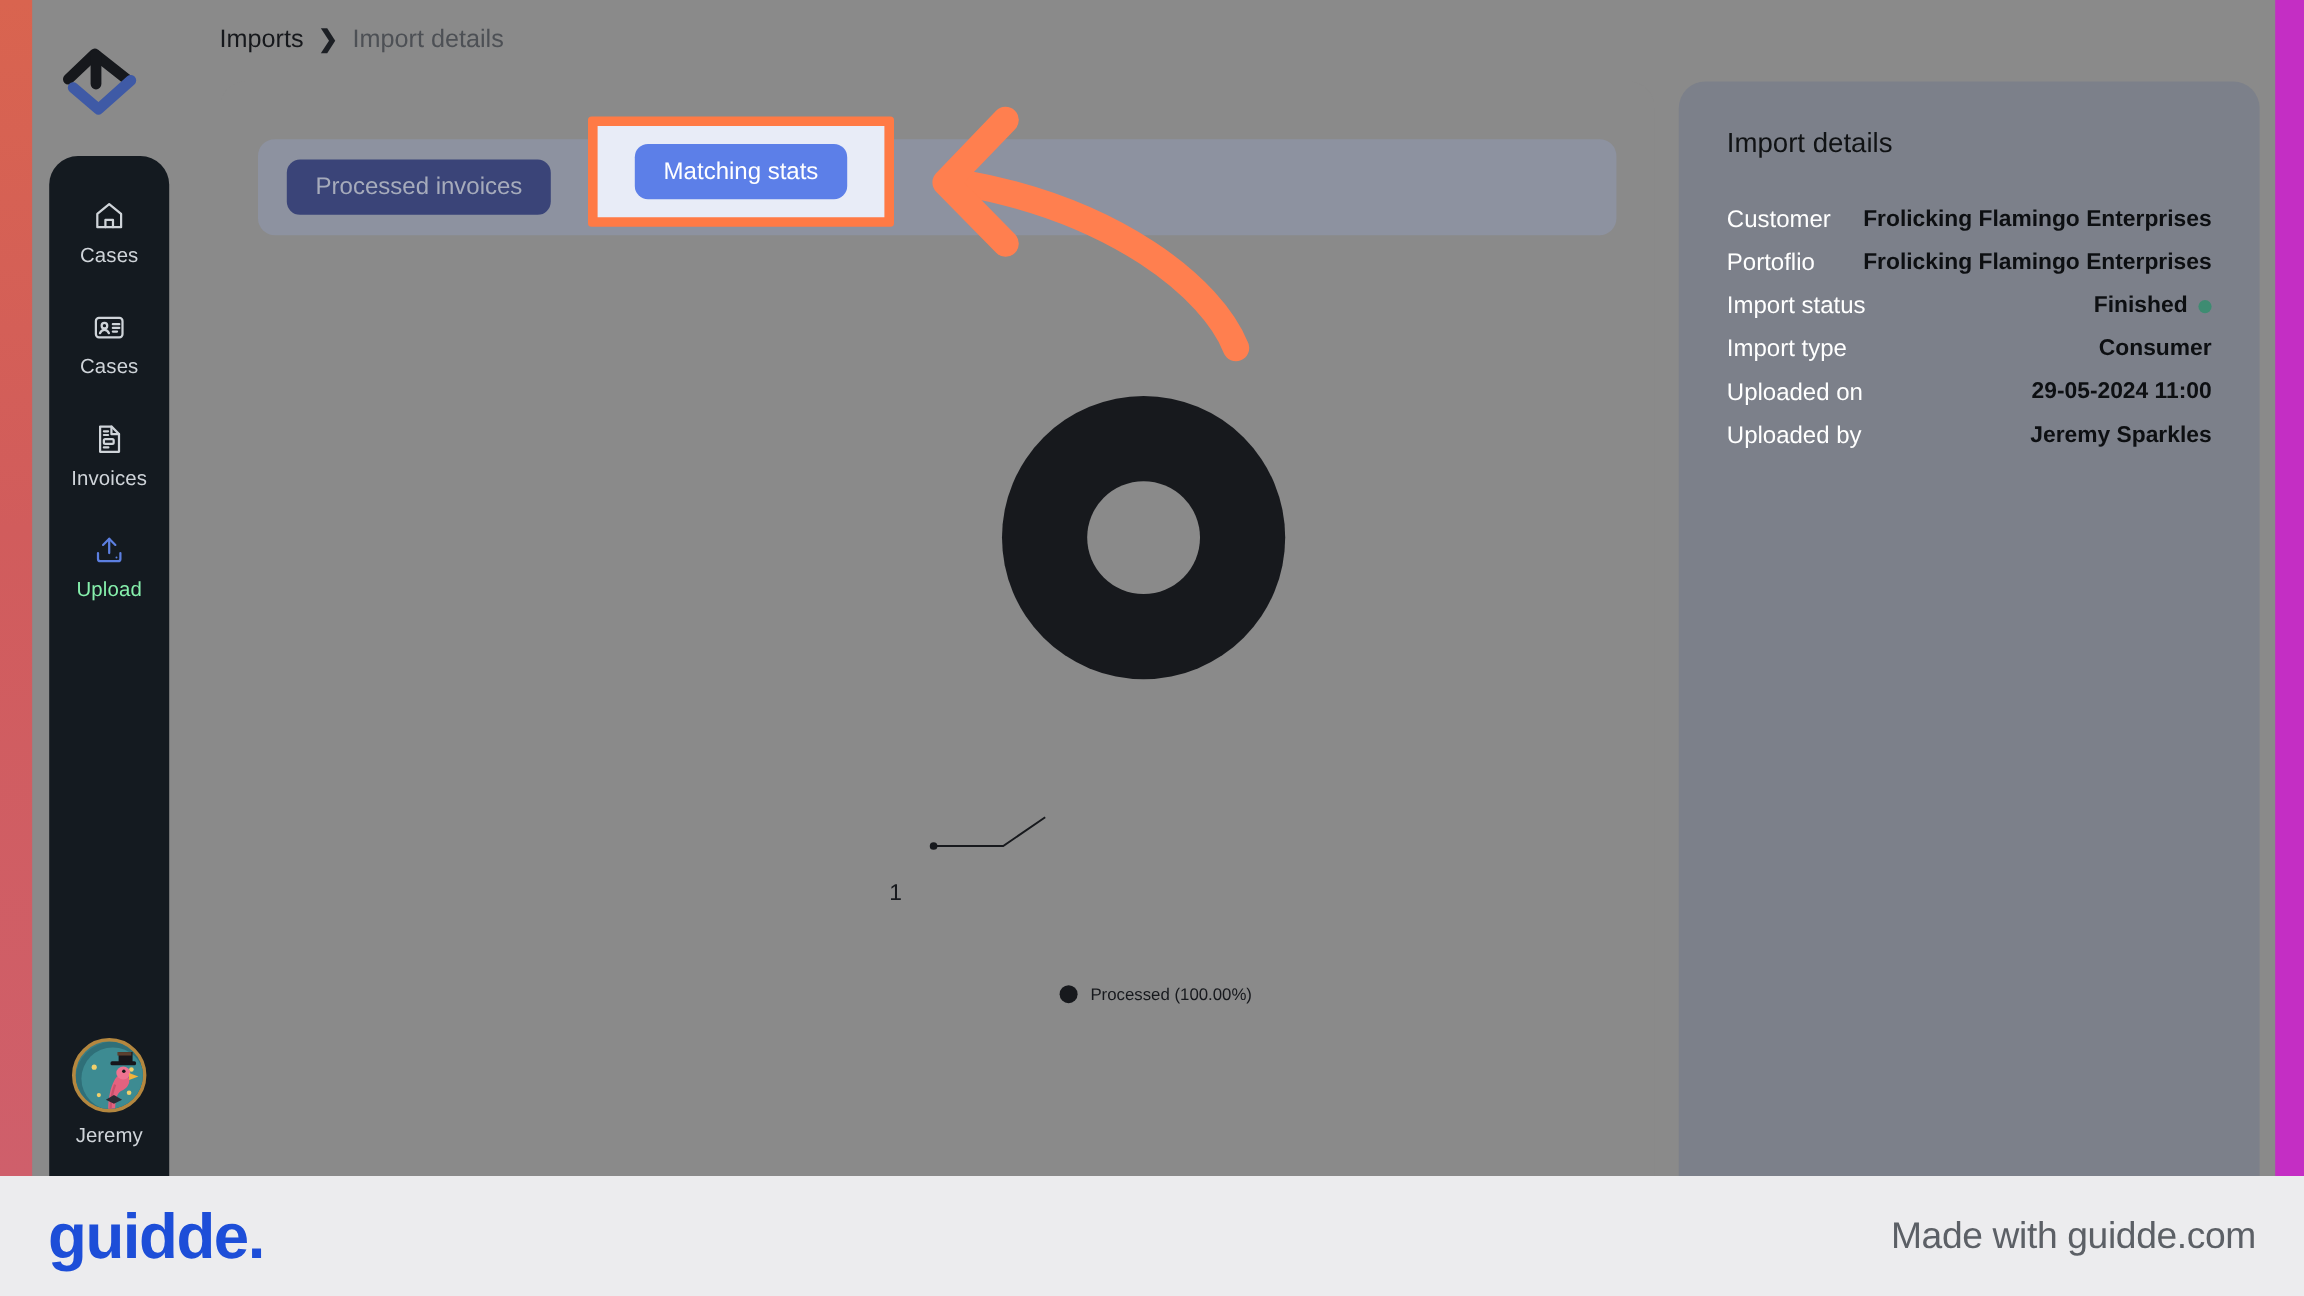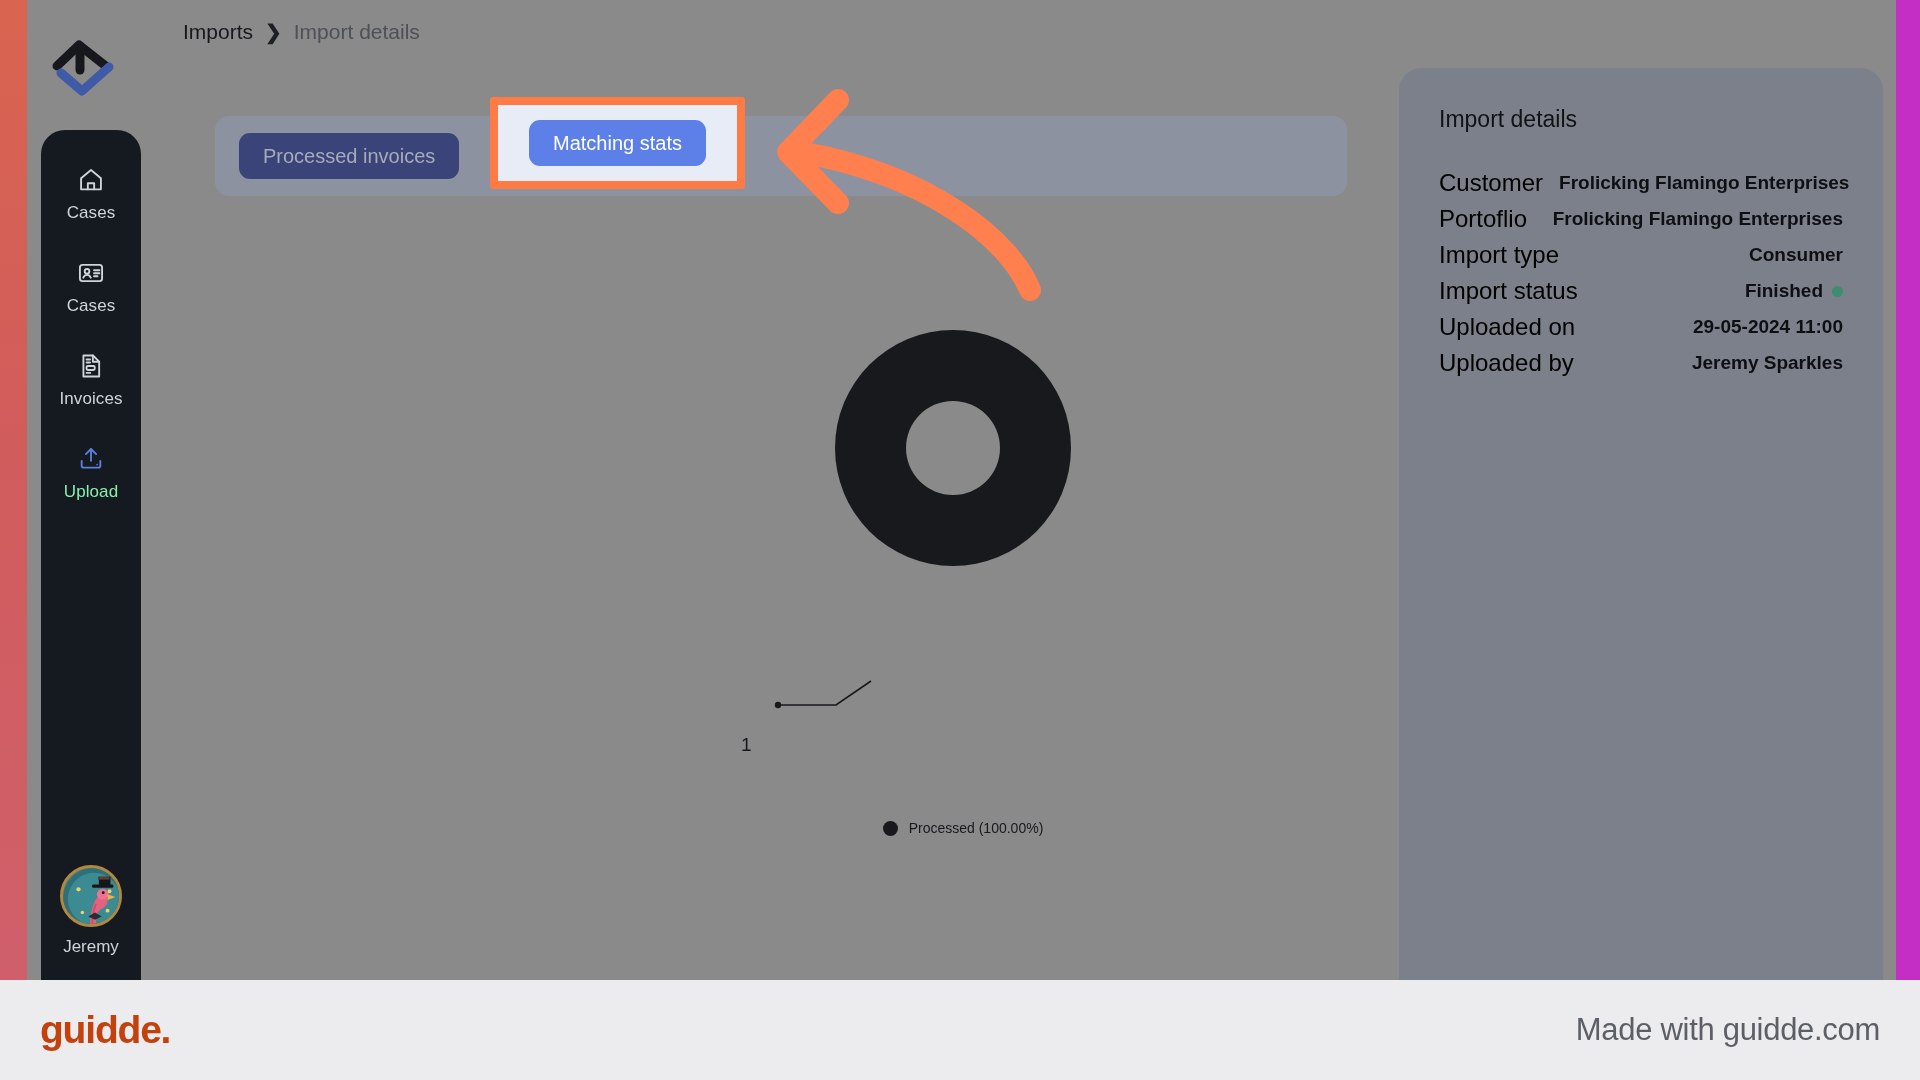--- a/index.html
+++ b/index.html
@@ -182,21 +182,21 @@
     font-size: 23px;
     color: #101214;
     font-weight: 400;
     margin-bottom: 32px;
   }
   .drow {
     display: flex; align-items: center; justify-content: space-between;
     height: 36px;
     gap: 16px;
   }
-  .dlabel { font-size: 24px; color: #000000; white-space: nowrap; }
+  .dlabel { font-size: 20px; color: #ffffff; white-space: nowrap; }
   .dvalue {
     font-size: 19px; color: #0d0f12; font-weight: 700;
     white-space: nowrap; text-align: right;
     display: flex; align-items: center; gap: 9px;
   }
   .status-dot { width: 11px; height: 11px; border-radius: 50%; background: #3e8c72; display: inline-block; }
 
   
   .arrow-overlay {
     position: absolute; left: 0; top: 0;
@@ -207,21 +207,21 @@
   
   .footer {
     position: absolute;
     left: 0; bottom: 0;
     width: 1920px; height: 100px;
     background: #ececee;
     display: flex; align-items: center; justify-content: space-between;
     padding: 0 40px;
   }
   .brand {
-    font-size: 39px; font-weight: 700; color: #c2410c;
+    font-size: 53px; font-weight: 700; color: #1d4ed8;
     letter-spacing: -1.2px;
   }
   .made-with { font-size: 31px; color: #5c6066; letter-spacing: -.3px; }
 </style>
 </head>
 <body>
 
 <div id="app">
 
   <div class="screen">
@@ -346,33 +346,33 @@
         <span class="dlabel">Customer</span>
         <span class="dvalue">Frolicking Flamingo Enterprises</span>
       </div>
 
       <div class="drow">
         <span class="dlabel">Portoflio</span>
         <span class="dvalue">Frolicking Flamingo Enterprises</span>
       </div>
 
       <div class="drow">
-        <span class="dlabel">Import type</span>
-        <span class="dvalue">Consumer</span>
-      </div>
-
-      <div class="drow">
         <span class="dlabel">Import status</span>
         <span class="dvalue">
           <span>Finished</span>
           <span class="status-dot"></span>
         </span>
       </div>
 
       <div class="drow">
+        <span class="dlabel">Import type</span>
+        <span class="dvalue">Consumer</span>
+      </div>
+
+      <div class="drow">
         <span class="dlabel">Uploaded on</span>
         <span class="dvalue">29-05-2024 11:00</span>
       </div>
 
       <div class="drow">
         <span class="dlabel">Uploaded by</span>
         <span class="dvalue">Jeremy Sparkles</span>
       </div>
     </div>
 

